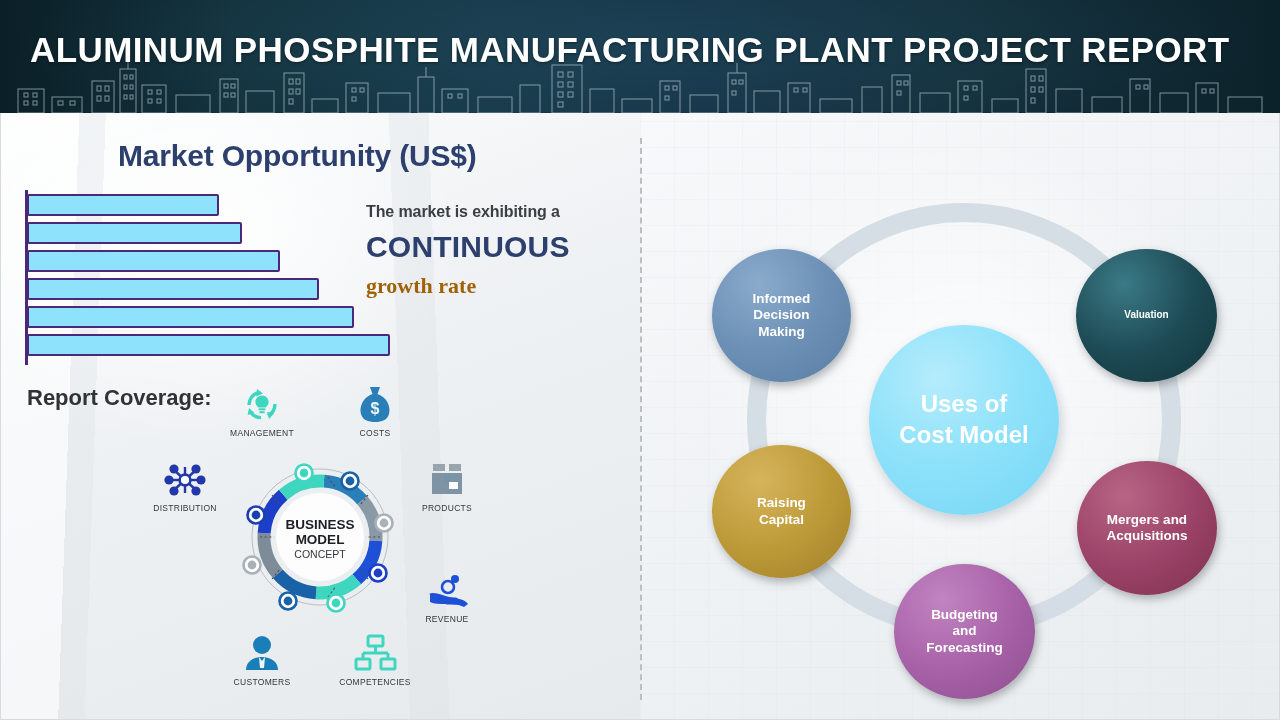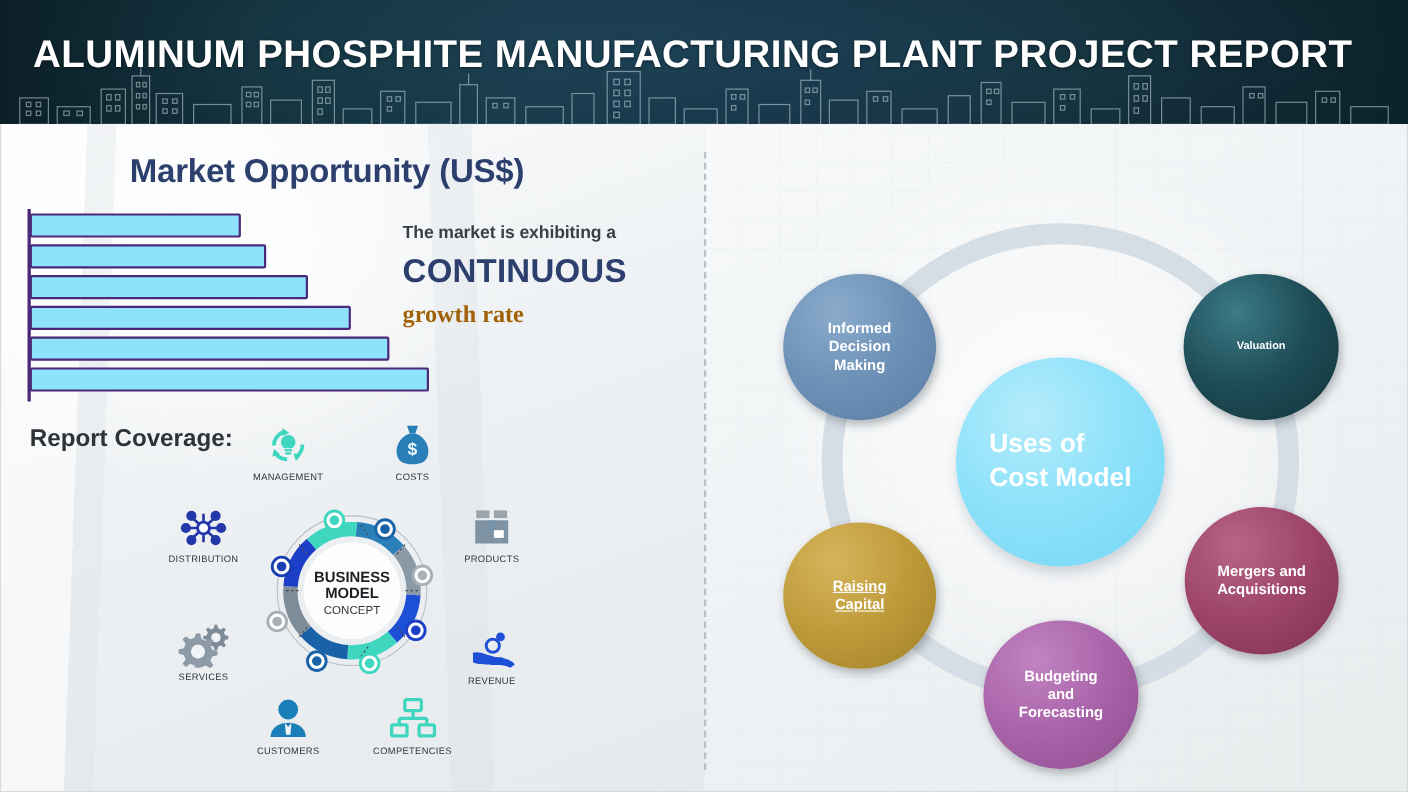--- a/index.html
+++ b/index.html
@@ -114,21 +114,21 @@
   .node{
     position:absolute;border-radius:50%;
     display:flex;align-items:center;justify-content:center;text-align:center;
     color:#ffffff;font-weight:bold;line-height:1.22;
     font-family:"Liberation Sans", sans-serif;
     box-shadow:2px 4px 9px rgba(40,50,60,.34);
   }
   .center-node{
     position:absolute;left:869px;top:325px;width:190px;height:190px;border-radius:50%;
     background:radial-gradient(circle at 36% 28%, #b5ecfb 0%, #8fe2fa 45%, #74d6f5 100%);
-    display:flex;align-items:center;justify-content:center;
+    display:flex;align-items:center;justify-content:center;text-align:center;
     color:#ffffff;font-size:24px;font-weight:bold;line-height:1.28;
     box-shadow:2px 5px 12px rgba(40,60,80,.22);
     font-family:"Liberation Sans", sans-serif;
   }
 
   
   .logo{position:absolute;left:1072px;top:660px;width:190px;height:46px;}
   .logo-word{
     font-size:42px;font-weight:bold;color:#2aa9e0;letter-spacing:-2px;
     font-family:"Liberation Sans", sans-serif;line-height:1;
@@ -402,35 +402,20 @@
     <div class="glyph">
       <svg width="40" height="40" viewBox="0 0 40 40">
         <circle cx="20" cy="11" r="9" fill="#1a7fb8"></circle>
         <path d="M4 36 C4 28 11 23 20 23 C29 23 36 28 36 36 Z" fill="#1a7fb8"></path>
         <path d="M17 23 L20 27 L23 23 L22 34 L18 34 Z" fill="#f2f5f7"></path>
       </svg>
     </div>
     <div class="cap">CUSTOMERS</div>
   </div>
 
-  <div class="icon-cell" style="left:130px;top:563px;">
-    <div class="glyph">
-      <svg width="46" height="42" viewBox="0 0 46 42">
-        <g fill="#7e8c99">
-          <path d="M33 3 l2.6 0 .7 3.1 2.6 1.1 2.6-1.8 1.9 1.9-1.8 2.6 1.1 2.6 3.1.7v2.6l-3.1.7-1.1 2.6 1.8 2.6-1.9 1.9-2.6-1.8-2.6 1.1-.7 3.1H33l-.7-3.1-2.6-1.1-2.6 1.8-1.9-1.9 1.8-2.6-1.1-2.6-3.1-.7v-2.6l3.1-.7 1.1-2.6-1.8-2.6 1.9-1.9 2.6 1.8 2.6-1.1z"></path>
-          <circle cx="34.3" cy="14.6" r="4.3" fill="#f1f4f6"></circle>
-        </g>
-        <g fill="#8e9aa5">
-          <path d="M16 11 l4 0 1.1 4.8 4 1.7 4-2.8 2.9 2.9-2.8 4 1.7 4 4.8 1.1v4l-4.8 1.1-1.7 4 2.8 4-2.9 2.9-4-2.8-4 1.7L20 45h-4l-1.1-4.8-4-1.7-4 2.8-2.9-2.9 2.8-4-1.7-4L.3 29.4v-4l4.8-1.1 1.7-4-2.8-4 2.9-2.9 4 2.8 4-1.7z"></path>
-          <circle cx="18" cy="27.4" r="6.4" fill="#f1f4f6"></circle>
-        </g>
-      </svg>
-    </div>
-    <div class="cap">SERVICES</div>
-  </div>
 
   <div class="icon-cell" style="left:130px;top:456px;">
     <div class="glyph">
       <svg width="44" height="40" viewBox="0 0 44 40">
         <g stroke="#2338a8" stroke-width="2.4">
           <line x1="22" y1="20" x2="22" y2="7"></line>
             <line x1="22" y1="20" x2="22" y2="33"></line>
           <line x1="22" y1="20" x2="8" y2="20"></line>
             <line x1="22" y1="20" x2="36" y2="20"></line>
           <line x1="22" y1="20" x2="11" y2="10"></line>
@@ -477,22 +462,22 @@
 
   <div class="node" style="left:894px;top:564px;width:141px;height:135px;font-size:13.5px;
               background:radial-gradient(circle at 34% 26%, #c184c1 0%, #a862a8 52%, #8d4d8d 100%);">
     <div>
       <div>Budgeting</div>
       <div>and</div>
       <div>Forecasting</div>
     </div>
   </div>
 
-  <div class="node" style="left:712px;top:475px;width:139px;height:133px;font-size:13.5px;
-              background:radial-gradient(circle at 34% 26%, #d6b45c 0%, #bd9a38 52%, #a07f29 100%);text-decoration:underline;">
+  <div class="node" style="left:712px;top:445px;width:139px;height:133px;font-size:13.5px;
+              background:radial-gradient(circle at 34% 26%, #d6b45c 0%, #bd9a38 52%, #a07f29 100%);">
     <div>
       <div>Raising</div>
       <div>Capital</div>
     </div>
   </div>
 
   <div class="node" style="left:712px;top:249px;width:139px;height:133px;font-size:13.5px;
               background:radial-gradient(circle at 34% 26%, #8aabcb 0%, #6b8fb5 52%, #5a7da3 100%);">
     <div>
       <div>Informed</div>

